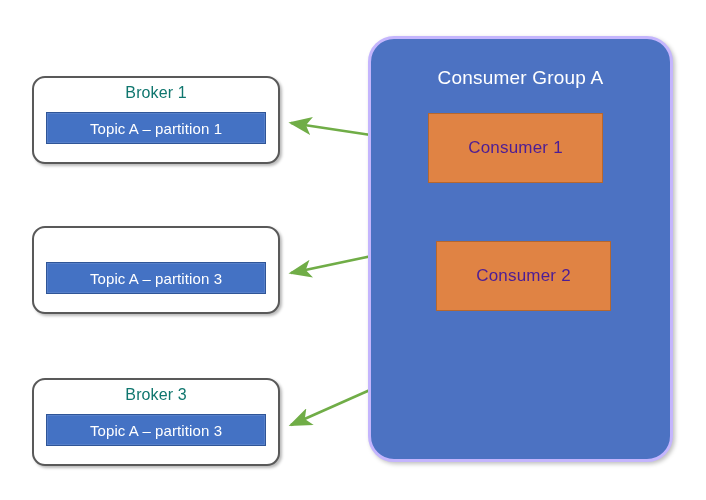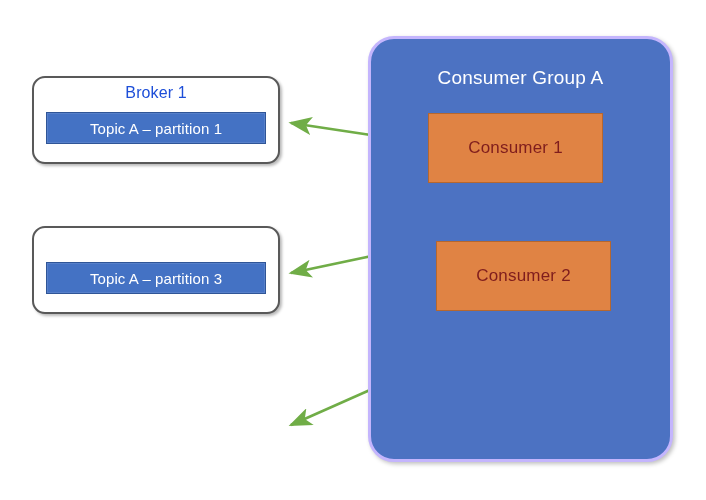--- a/index.html
+++ b/index.html
@@ -40,21 +40,21 @@
     border-radius: 13px;
     box-shadow: 2px 2px 3px rgba(0,0,0,0.28);
   }
   .broker-title {
     position: absolute;
     left: 0;
     right: 0;
     top: 6px;
     text-align: center;
     font-size: 16px;
-    color: #1d4ed8;
+    color: #0f766e;
     letter-spacing: 0.1px;
   }
   .topic-bar {
     position: absolute;
     left: 12px;
     right: 12px;
     top: 34px;
     height: 30px;
     background: #4472C4;
     border: 1px solid #2f5597;
@@ -105,21 +105,21 @@
     height: 70px;
     box-sizing: border-box;
     background: #E08344;
     border: 1px solid #b5672f;
     display: flex;
     align-items: center;
     justify-content: center;
   }
   .consumer-label {
     font-size: 17px;
-    color: #7f1d1d;
+    color: #4c1d95;
     white-space: nowrap;
     letter-spacing: 0.2px;
   }
   #consumer-0 { top: 74px; }
   #consumer-1 { top: 202px; margin-left: 8px; }
   #consumer-2 { top: 330px; }
 </style>
 </head>
 <body>
 
@@ -142,20 +142,26 @@
       <span class="topic-label">Topic A – partition 1</span>
     </div>
   </div>
 
   <div class="broker-box" id="broker-1">
     <div class="topic-bar">
       <span class="topic-label">Topic A – partition 3</span>
     </div>
   </div>
 
+  <div class="broker-box" id="broker-2">
+    <div class="broker-title">Broker 3</div>
+    <div class="topic-bar">
+      <span class="topic-label">Topic A – partition 3</span>
+    </div>
+  </div>
 
   <div id="consumer-group-panel">
     <div id="consumer-group-title">Consumer Group A</div>
 
     <div class="consumer-box" id="consumer-0">
       <span class="consumer-label">Consumer 1</span>
     </div>
 
     <div class="consumer-box" id="consumer-1">
       <span class="consumer-label">Consumer 2</span>

